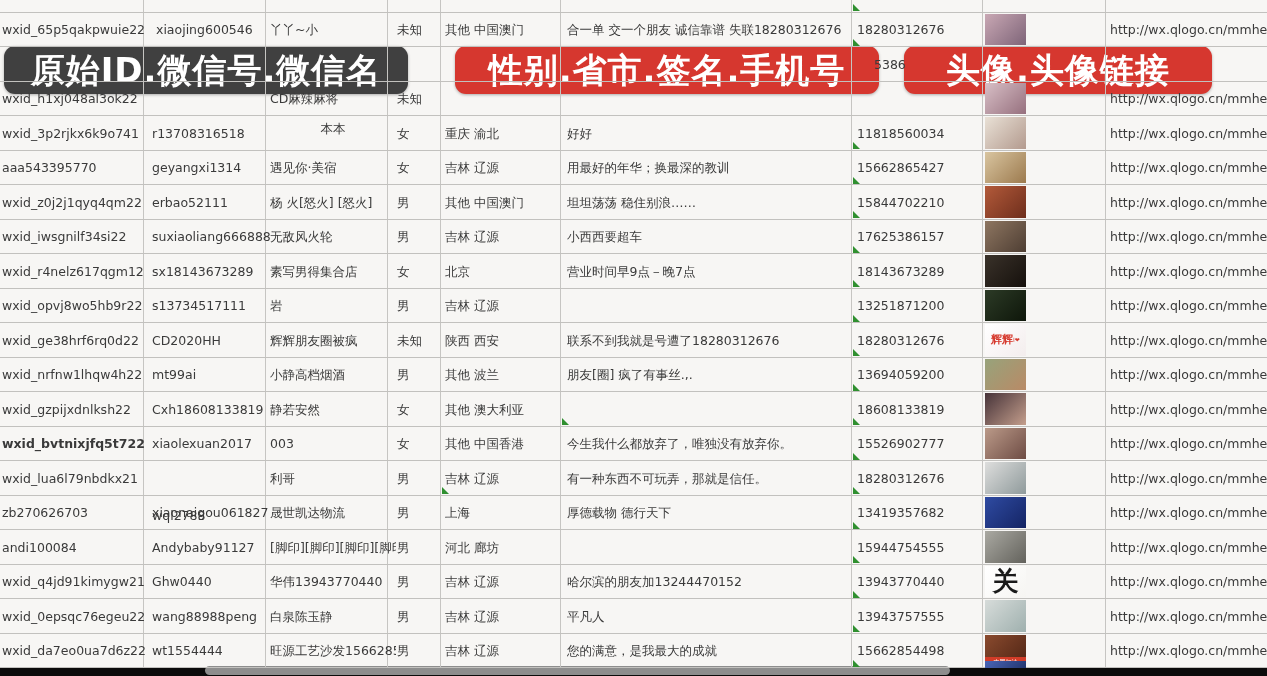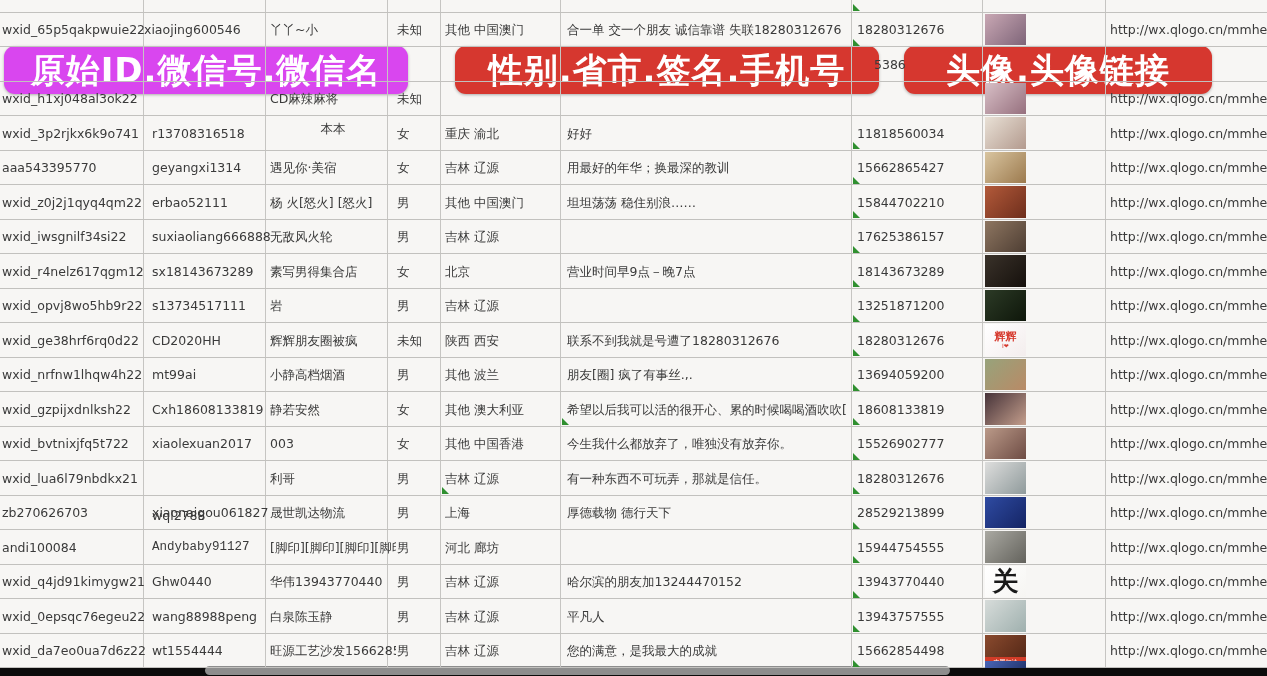--- a/index.html
+++ b/index.html
@@ -22,39 +22,39 @@
     display:flex;align-items:center;justify-content:center;
     box-shadow:0 1px 3px rgba(0,0,0,.3);
     line-height:1;white-space:nowrap;
   }
   .tri{
     position:absolute;width:0;height:0;
     border-bottom:7px solid #2f8f2f;border-right:7px solid transparent;
   }
   .avatar{
     position:absolute;left:985px;width:41px;height:31.5px;overflow:hidden;
-    display:flex;flex-direction:column;align-items:center;justify-content:center;
+    display:flex;flex-direction:row;align-items:center;justify-content:center;
   }
   .av-main{font-size:11px;font-weight:bold;line-height:11px;}
   .av-sub{font-size:6px;line-height:7px;}
   .av-guan .av-main{font-family:"DejaVu Serif","Liberation Serif",serif;font-size:26px;line-height:26px;font-weight:bold;}
   .av-strip{
     position:absolute;bottom:0;left:0;right:0;height:9px;
     color:#fff;font-size:6px;line-height:9px;text-align:center;overflow:hidden;
   }
   .bottombar{position:absolute;left:0;top:668px;width:1267px;height:8px;background:#0b0b0b;}
   .hthumb{position:absolute;left:205px;top:666px;width:745px;height:9px;background:#8d8d8d;border-radius:5px;}
   .fragment{position:absolute;font-size:12.5px;color:#3a3a3a;line-height:15px;}
 </style>
 </head>
 <body>
 
 <div id="sheet">
 
-  <div class="banner" style="left: 4px; width: 404px; background: #d946ef;">原始ID.微信号.微信名</div>
+  <div class="banner" style="left: 4px; width: 404px; background: #404040;">原始ID.微信号.微信名</div>
   <div class="banner" style="left: 455px; width: 424px; background: rgb(214, 55, 47);">性别.省市.签名.手机号</div>
   <div class="banner" style="left: 904px; width: 308px; background: rgb(214, 55, 47);">头像.头像链接</div>
 
   <div class="bottombar"></div>
   <div class="hthumb"></div>
 <div class="vline" style="left: 143px; height: 668px;"></div>
     <div class="vline" style="left: 265px; height: 668px;"></div>
     <div class="vline" style="left: 387px; height: 668px;"></div>
     <div class="vline" style="left: 440px; height: 668px;"></div>
     <div class="vline" style="left: 560px; height: 668px;"></div>
@@ -76,21 +76,21 @@
     <div class="hline" style="top: 425.5px;"></div>
     <div class="hline" style="top: 460px;"></div>
     <div class="hline" style="top: 494.5px;"></div>
     <div class="hline" style="top: 529px;"></div>
     <div class="hline" style="top: 563.5px;"></div>
     <div class="hline" style="top: 598px;"></div>
     <div class="hline" style="top: 632.5px;"></div>
     <div class="hline" style="top: 667px;"></div>
     <div class="tri" style="left: 852.5px; top: 4px; border-bottom-color: rgb(47, 143, 47);"></div>
     <div class="cell" style="left: 2px; top: 22px;">wxid_65p5qakpwuie22</div>
-    <div class="cell" style="left: 144px; top: 22px;">xiaojing600546</div>
+    <div class="cell" style="left: 156px; top: 22px;">xiaojing600546</div>
     <div class="cell clip" style="left: 270px; top: 22px; width: 126px;">丫丫~小</div>
     <div class="cell" style="left: 397px; top: 22px;">未知</div>
     <div class="cell" style="left: 445px; top: 22px;">其他 中国澳门</div>
     <div class="cell clip" style="left: 567px; top: 22px; width: 282px;">合一单 交一个朋友 诚信靠谱 失联18280312676</div>
     <div class="cell" style="left: 857px; top: 22px;">18280312676</div>
     <div class="tri" style="left: 852.5px; top: 38.5px; border-bottom-color: rgb(47, 143, 47);"></div>
     <div class="cell" style="left: 1110px; top: 22px;">http://wx.qlogo.cn/mmhead</div>
     <div class="avatar" style="top: 13.5px; background: linear-gradient(135deg, rgb(201, 168, 180), rgb(126, 100, 120));"></div>
     <div class="fragment" style="left: 874px; top: 56.5px;">5386</div>
     <div class="cell" style="left: 2px; top: 91px;">wxid_h1xj048al3ok22</div>
@@ -126,20 +126,21 @@
     <div class="cell clip" style="left: 567px; top: 194.5px; width: 282px;">坦坦荡荡 稳住别浪……</div>
     <div class="cell" style="left: 857px; top: 194.5px;">15844702210</div>
     <div class="tri" style="left: 852.5px; top: 211px; border-bottom-color: rgb(47, 143, 47);"></div>
     <div class="cell" style="left: 1110px; top: 194.5px;">http://wx.qlogo.cn/mmhead</div>
     <div class="avatar" style="top: 186px; background: linear-gradient(135deg, rgb(179, 90, 58), rgb(110, 46, 28));"></div>
     <div class="cell" style="left: 2px; top: 229px;">wxid_iwsgnilf34si22</div>
     <div class="cell" style="left: 152px; top: 229px;">suxiaoliang666888</div>
     <div class="cell clip" style="left: 270px; top: 229px; width: 126px;">无敌风火轮</div>
     <div class="cell" style="left: 397px; top: 229px;">男</div>
     <div class="cell" style="left: 445px; top: 229px;">吉林 辽源</div>
+    <div class="cell clip" style="left: 567px; top: 229px; width: 282px;">小西西要超车</div>
     <div class="cell" style="left: 857px; top: 229px;">17625386157</div>
     <div class="tri" style="left: 852.5px; top: 245.5px; border-bottom-color: rgb(47, 143, 47);"></div>
     <div class="cell" style="left: 1110px; top: 229px;">http://wx.qlogo.cn/mmhead</div>
     <div class="avatar" style="top: 220.5px; background: linear-gradient(135deg, rgb(142, 118, 97), rgb(78, 62, 51));"></div>
     <div class="cell" style="left: 2px; top: 263.5px;">wxid_r4nelz617qgm12</div>
     <div class="cell" style="left: 152px; top: 263.5px;">sx18143673289</div>
     <div class="cell clip" style="left: 270px; top: 263.5px; width: 126px;">素写男得集合店</div>
     <div class="cell" style="left: 397px; top: 263.5px;">女</div>
     <div class="cell" style="left: 445px; top: 263.5px;">北京</div>
     <div class="cell clip" style="left: 567px; top: 263.5px; width: 282px;">营业时间早9点－晚7点</div>
@@ -177,26 +178,25 @@
     <div class="cell clip" style="left: 567px; top: 367px; width: 282px;">朋友[圈] 疯了有事丝.,.</div>
     <div class="cell" style="left: 857px; top: 367px;">13694059200</div>
     <div class="tri" style="left: 852.5px; top: 383.5px; border-bottom-color: rgb(47, 143, 47);"></div>
     <div class="cell" style="left: 1110px; top: 367px;">http://wx.qlogo.cn/mmhead</div>
     <div class="avatar" style="top: 358.5px; background: linear-gradient(135deg, rgb(151, 163, 123), rgb(185, 138, 102));"></div>
     <div class="cell" style="left: 2px; top: 401.5px;">wxid_gzpijxdnlksh22</div>
     <div class="cell" style="left: 152px; top: 401.5px;">Cxh18608133819</div>
     <div class="cell clip" style="left: 270px; top: 401.5px; width: 126px;">静若安然</div>
     <div class="cell" style="left: 397px; top: 401.5px;">女</div>
     <div class="cell" style="left: 445px; top: 401.5px;">其他 澳大利亚</div>
-    <div class="cell clip" style="left: 567px; top: 401.5px; width: 282px;">希望以后我可以活的很开心、累的时候喝喝酒吹吹[</div>
     <div class="cell" style="left: 857px; top: 401.5px;">18608133819</div>
     <div class="tri" style="left: 852.5px; top: 418px; border-bottom-color: rgb(47, 143, 47);"></div>
     <div class="cell" style="left: 1110px; top: 401.5px;">http://wx.qlogo.cn/mmhead</div>
     <div class="avatar" style="top: 393px; background: linear-gradient(135deg, rgb(70, 51, 57), rgb(196, 158, 140));"></div>
-    <div class="cell" style="left: 2px; top: 436px;">wxid_bvtnixjfq5t722</div>
+    <div class="cell" style="left: 2px; top: 436px; font-weight: bold;">wxid_bvtnixjfq5t722</div>
     <div class="cell" style="left: 152px; top: 436px;">xiaolexuan2017</div>
     <div class="cell clip" style="left: 270px; top: 436px; width: 126px;">003</div>
     <div class="cell" style="left: 397px; top: 436px;">女</div>
     <div class="cell" style="left: 445px; top: 436px;">其他 中国香港</div>
     <div class="cell clip" style="left: 567px; top: 436px; width: 282px;">今生我什么都放弃了，唯独没有放弃你。</div>
     <div class="cell" style="left: 857px; top: 436px;">15526902777</div>
     <div class="tri" style="left: 852.5px; top: 452.5px; border-bottom-color: rgb(47, 143, 47);"></div>
     <div class="cell" style="left: 1110px; top: 436px;">http://wx.qlogo.cn/mmhead</div>
     <div class="avatar" style="top: 427.5px; background: linear-gradient(135deg, rgb(187, 154, 137), rgb(110, 76, 68));"></div>
     <div class="cell" style="left: 2px; top: 470.5px;">wxid_lua6l79nbdkx21</div>
@@ -208,26 +208,26 @@
     <div class="cell" style="left: 857px; top: 470.5px;">18280312676</div>
     <div class="tri" style="left: 852.5px; top: 487px; border-bottom-color: rgb(47, 143, 47);"></div>
     <div class="cell" style="left: 1110px; top: 470.5px;">http://wx.qlogo.cn/mmhead</div>
     <div class="avatar" style="top: 462px; background: linear-gradient(135deg, rgb(222, 222, 221), rgb(143, 154, 155));"></div>
     <div class="cell" style="left: 2px; top: 505px;">zb270626703</div>
     <div class="cell" style="left: 152px; top: 505px;">xiaonaigou061827</div>
     <div class="cell clip" style="left: 270px; top: 505px; width: 126px;">晟世凯达物流</div>
     <div class="cell" style="left: 397px; top: 505px;">男</div>
     <div class="cell" style="left: 445px; top: 505px;">上海</div>
     <div class="cell clip" style="left: 567px; top: 505px; width: 282px;">厚德载物 德行天下</div>
-    <div class="cell" style="left: 857px; top: 505px;">28529213899</div>
+    <div class="cell" style="left: 857px; top: 505px;">13419357682</div>
     <div class="tri" style="left: 852.5px; top: 521.5px; border-bottom-color: rgb(47, 143, 47);"></div>
     <div class="cell" style="left: 1110px; top: 505px;">http://wx.qlogo.cn/mmhead</div>
     <div class="avatar" style="top: 496.5px; background: linear-gradient(135deg, rgb(47, 75, 162), rgb(20, 36, 100));"></div>
     <div class="cell" style="left: 2px; top: 539.5px;">andi100084</div>
-    <div class="cell" style="left: 152px; top: 539.5px; font-family: Liberation Mono, monospace;">Andybaby91127</div>
+    <div class="cell" style="left: 152px; top: 539.5px;">Andybaby91127</div>
     <div class="cell clip" style="left: 270px; top: 539.5px; width: 126px;">[脚印][脚印][脚印][脚印]</div>
     <div class="cell" style="left: 397px; top: 539.5px;">男</div>
     <div class="cell" style="left: 445px; top: 539.5px;">河北 廊坊</div>
     <div class="cell" style="left: 857px; top: 539.5px;">15944754555</div>
     <div class="tri" style="left: 852.5px; top: 556px; border-bottom-color: rgb(47, 143, 47);"></div>
     <div class="cell" style="left: 1110px; top: 539.5px;">http://wx.qlogo.cn/mmhead</div>
     <div class="avatar" style="top: 531px; background: linear-gradient(135deg, rgb(170, 169, 162), rgb(99, 98, 92));"></div>
     <div class="cell" style="left: 2px; top: 574px;">wxid_q4jd91kimygw21</div>
     <div class="cell" style="left: 152px; top: 574px;">Ghw0440</div>
     <div class="cell clip" style="left: 270px; top: 574px; width: 126px;">华伟13943770440</div>

